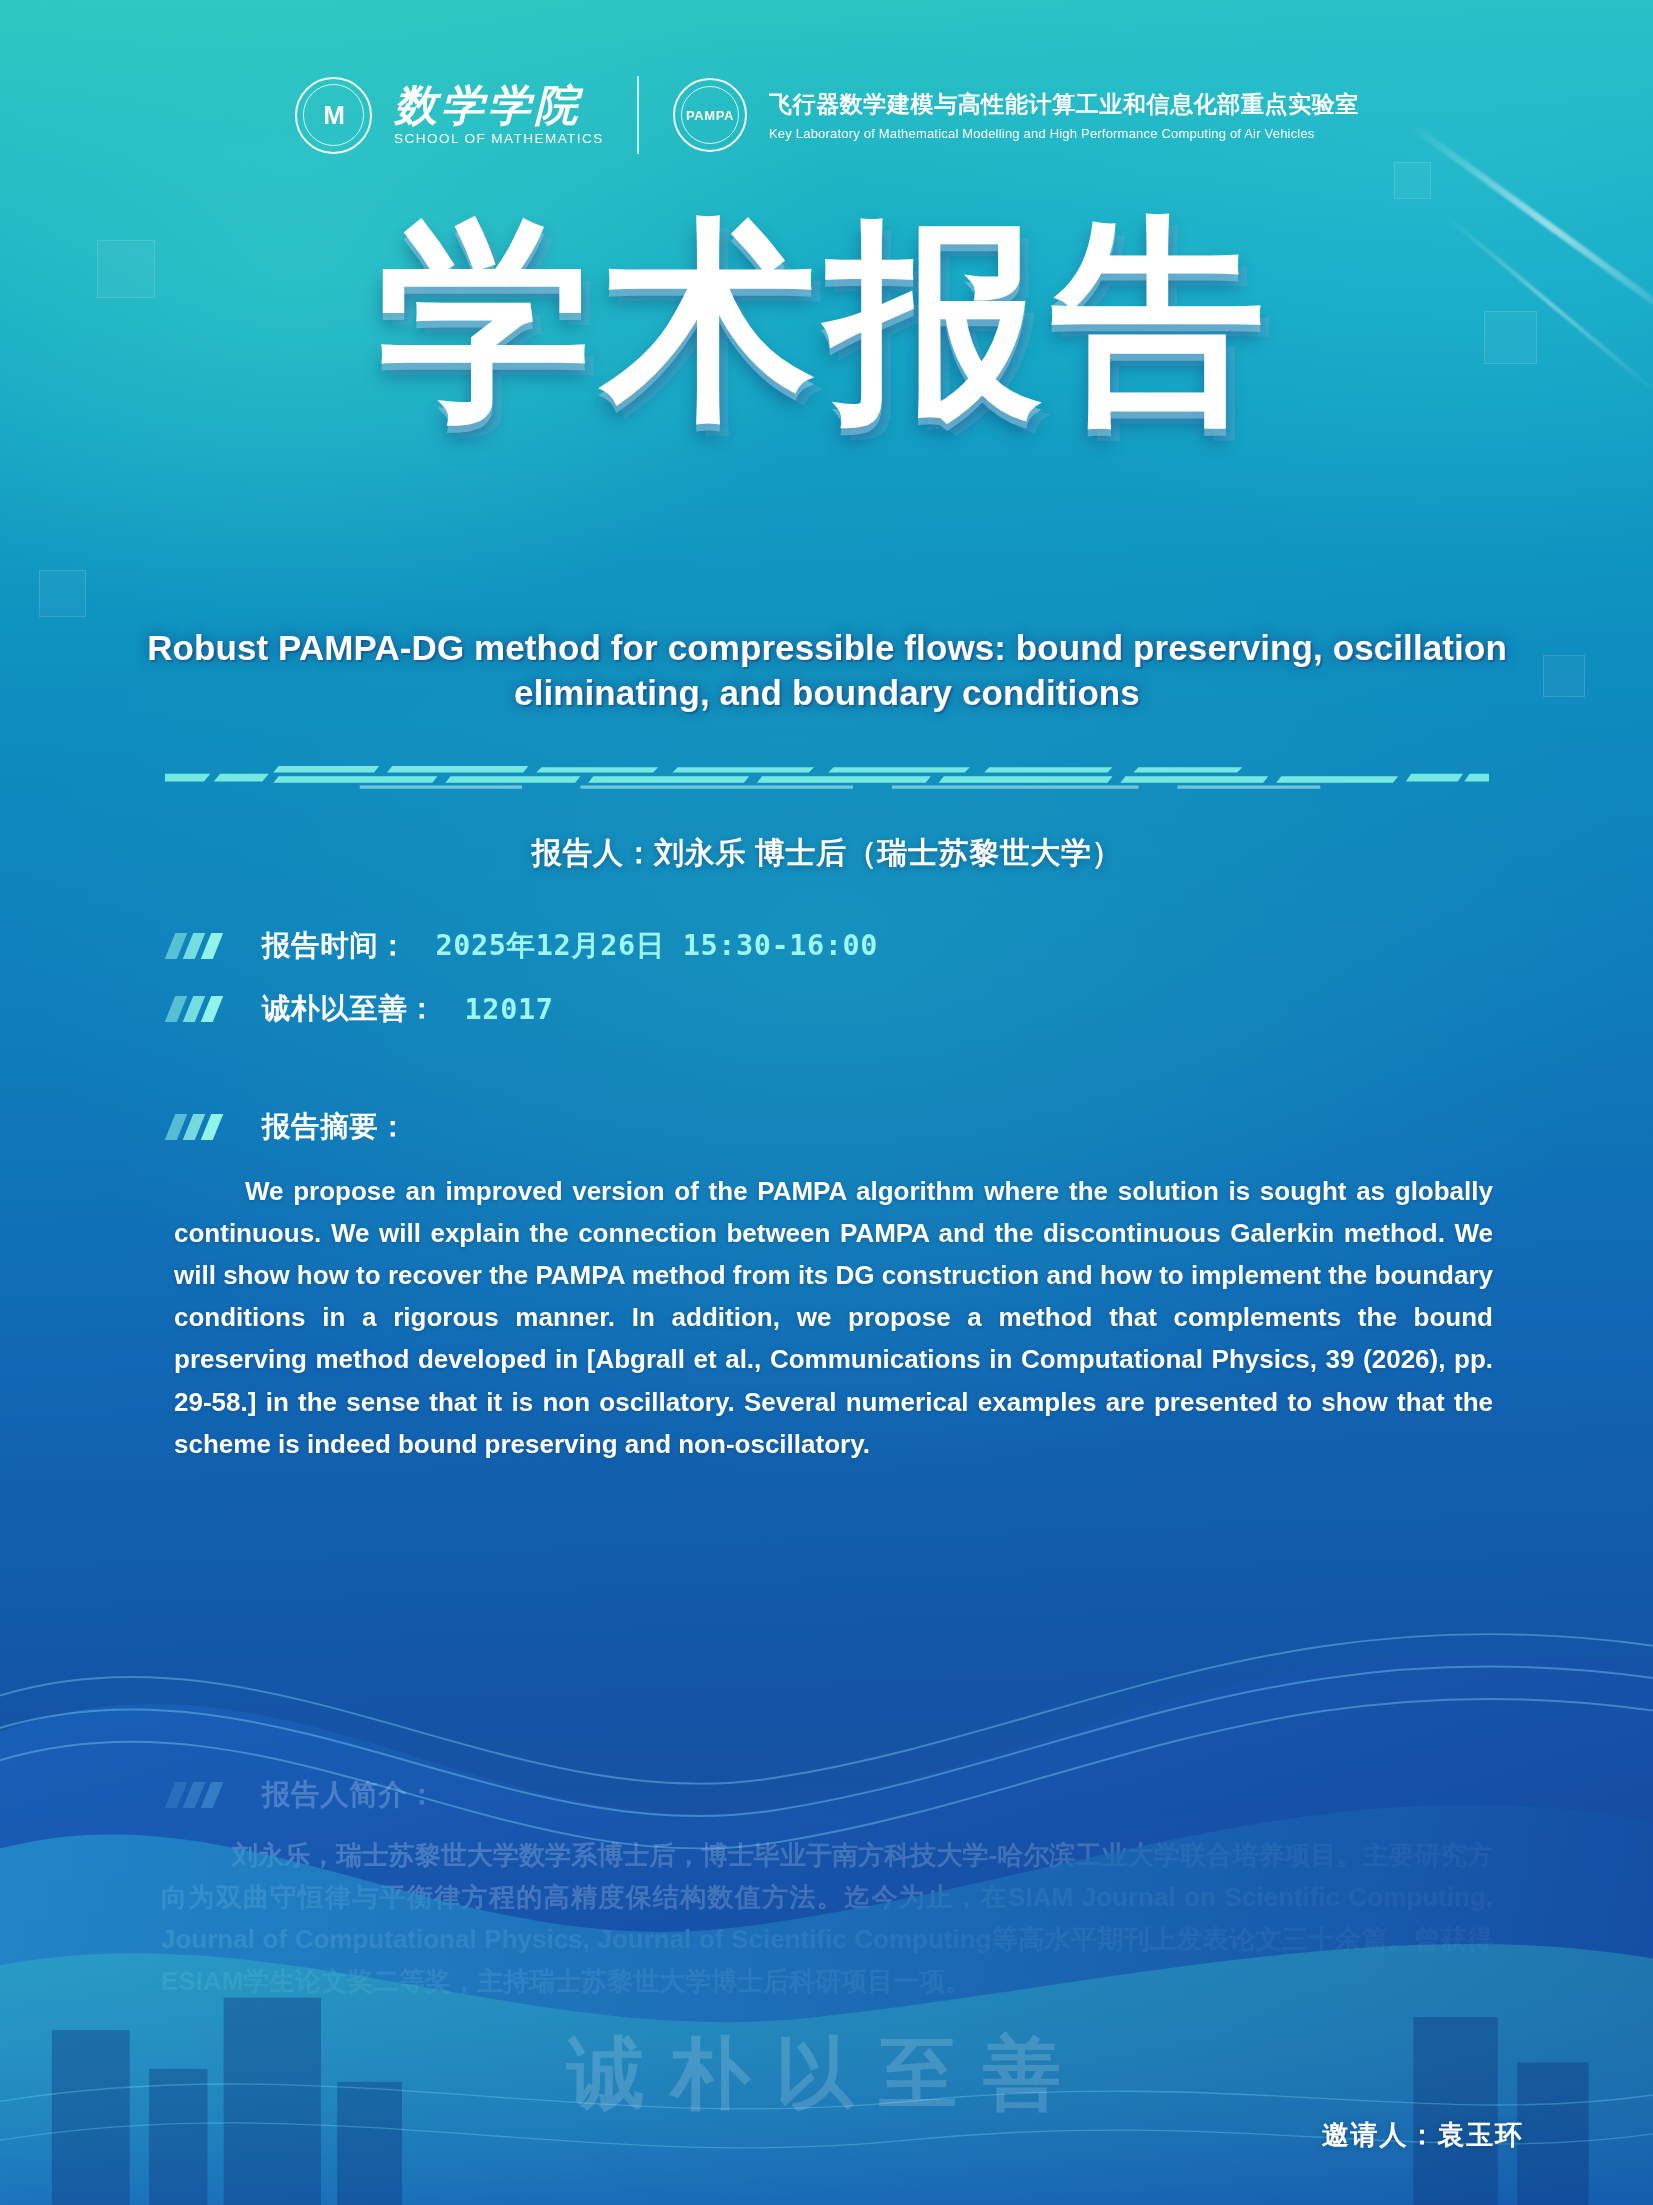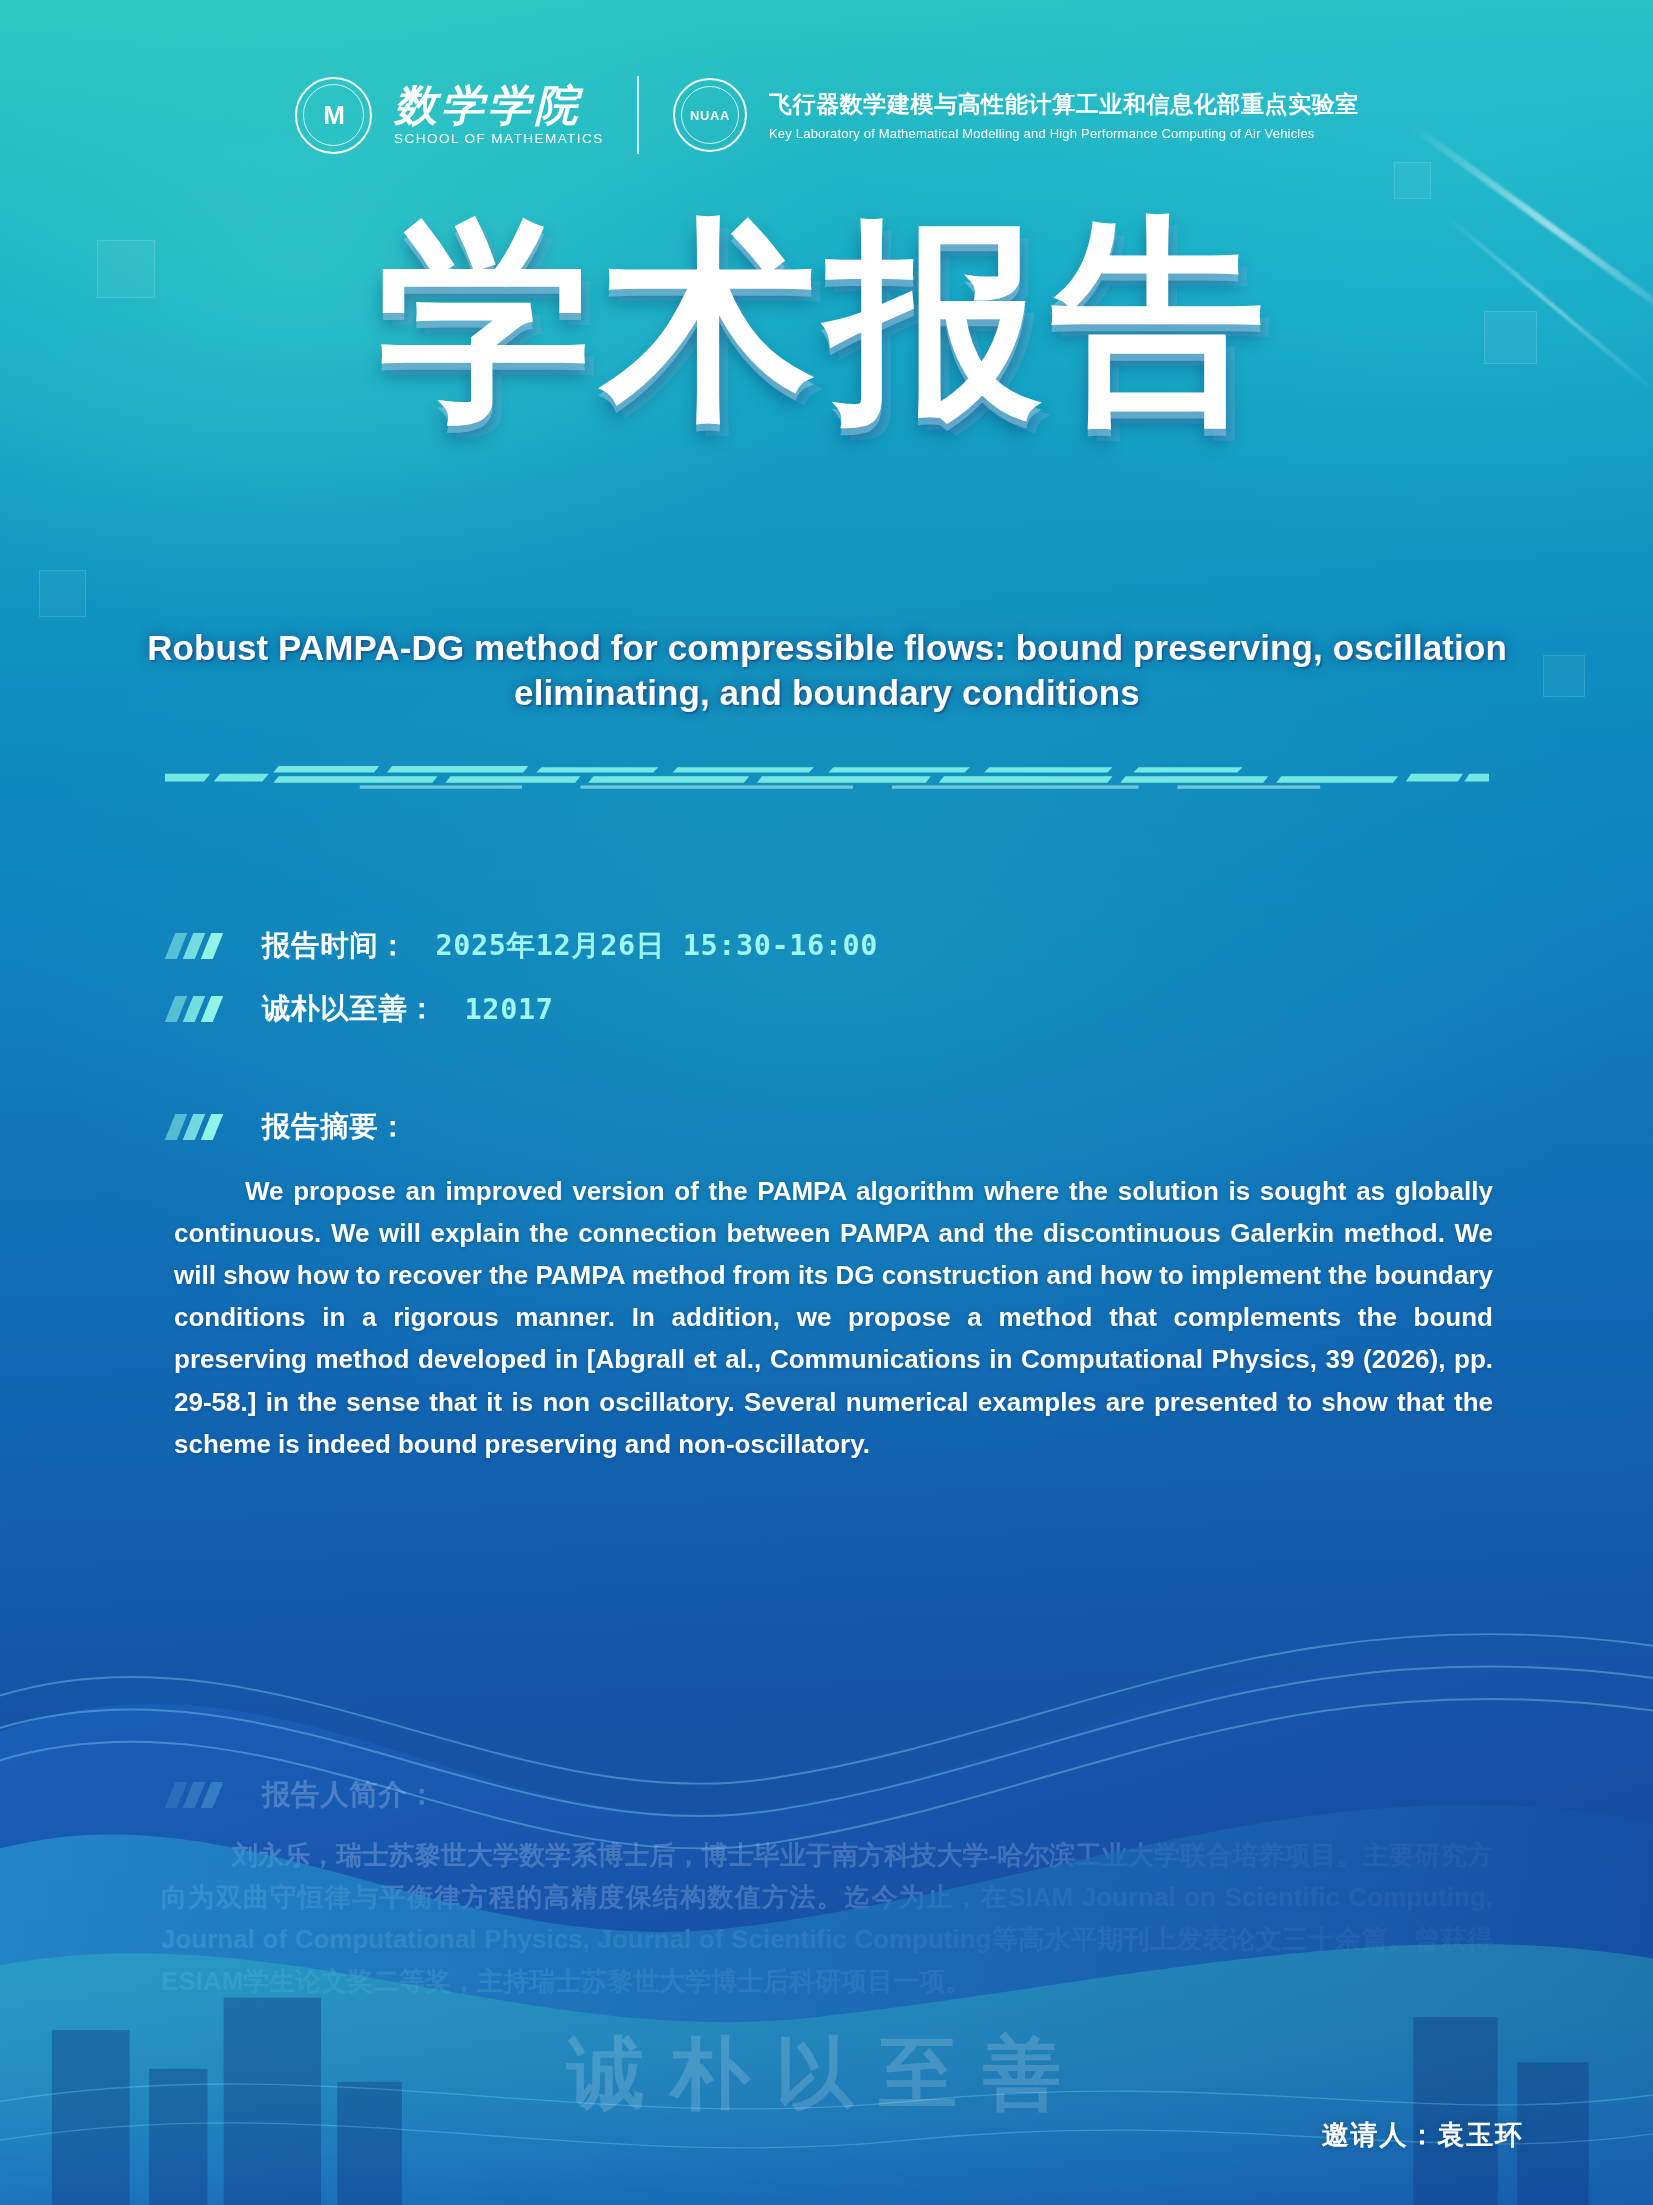--- a/index.html
+++ b/index.html
@@ -270,21 +270,21 @@
       <div class="inner-ring"></div>
       <div class="mark">M</div>
     </div>
     <div class="school-name">
       <div class="school-cn">数学学院</div>
       <div class="school-en">SCHOOL OF MATHEMATICS</div>
     </div>
     <div class="vdivide"></div>
     <div class="logo-circle" style="width:70px;height:70px;">
       <div class="inner-ring"></div>
-      <div class="mark" style="font-size:13px;letter-spacing:0.6px;">NUAA</div>
+      <div class="mark" style="font-size:13px;letter-spacing:0.6px;">PAMPA</div>
     </div>
     <div class="lab-block">
       <div class="lab-cn">飞行器数学建模与高性能计算工业和信息化部重点实验室</div>
       <div class="lab-en">Key Laboratory of Mathematical Modelling and High Performance Computing of Air Vehicles</div>
     </div>
   </div>
 
   <div class="big-title">学术报告</div>
 
   <div class="talk-title">Robust PAMPA-DG method for compressible flows: bound preserving, oscillation eliminating, and boundary conditions</div>
@@ -313,20 +313,21 @@
       </g>
       <g fill="#bff8f2" opacity="0.55">
         <rect x="300" y="36" width="250" height="5"></rect>
         <rect x="640" y="36" width="420" height="5"></rect>
         <rect x="1120" y="36" width="380" height="5"></rect>
         <rect x="1560" y="36" width="220" height="5"></rect>
       </g>
     </svg>
   </div>
 
+  <div class="speaker">报告人：刘永乐  博士后（瑞士苏黎世大学）</div>
 
   <div class="row" id="row-time">
     <span class="slashes">
         <i></i>
         <i></i>
         <i></i>
       </span>
     <span class="label-cn">报告时间：</span>
     <span class="value-txt">2025年12月26日 15:30-16:00</span>
   </div>

